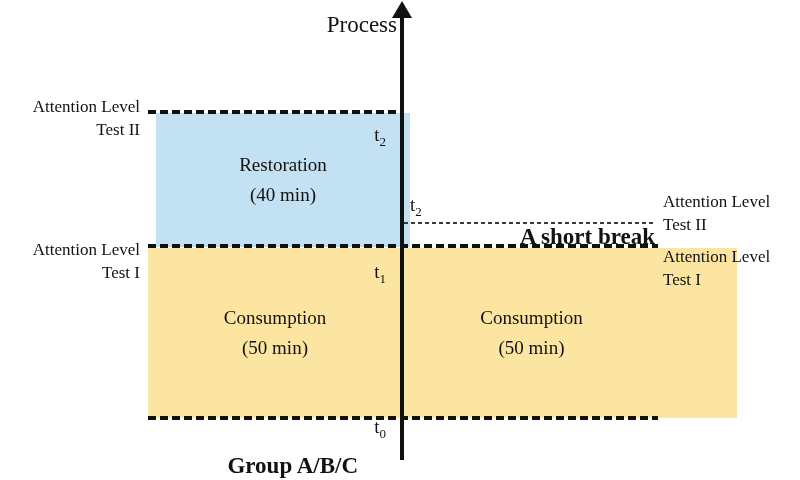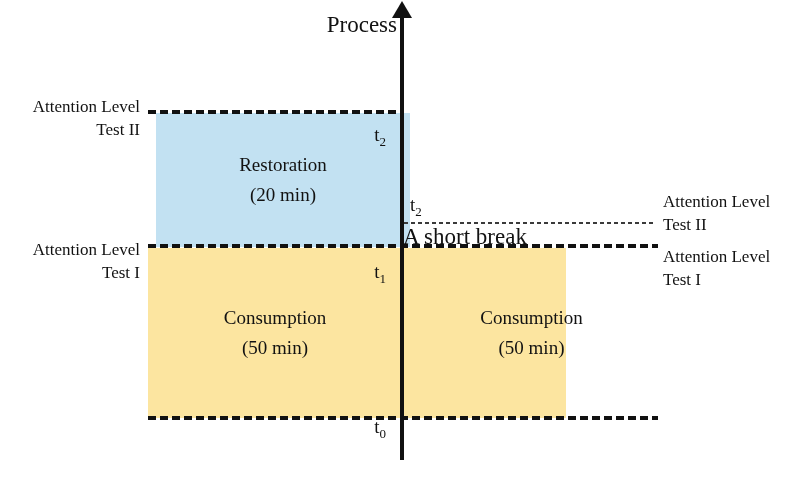--- a/index.html
+++ b/index.html
@@ -3,21 +3,21 @@
 <meta charset="utf-8">
 <style>
   html,body{margin:0;padding:0;background:#ffffff;}
   body{width:800px;height:480px;overflow:hidden;
        font-family:"Liberation Serif","DejaVu Serif",serif;color:#121212;}
   .stage{position:relative;width:800px;height:480px;background:#fff;}
   .abs{position:absolute;}
   .txt{font-size:23px;line-height:22px;white-space:nowrap;}
   .two-line{font-size:17px;line-height:23px;white-space:nowrap;}
   .right-align{text-align:right;}
-  .center{text-align:left;}
+  .center{text-align:right;font-weight:bold;}
 
   
   .box-restoration{background:#c2e1f2;}
   .box-consumption{background:#fce5a0;}
   .box-lines{display:flex;flex-direction:column;align-items:center;
              justify-content:center;height:100%;gap:10px;}
   .box-lines div{font-size:19px;line-height:20px;white-space:nowrap;}
   .half{position:absolute;top:0;height:100%;}
 
   
@@ -36,25 +36,25 @@
   .tmark sub{font-size:13px;line-height:0;}
 </style>
 </head>
 <body>
 
 <div class="stage">
 
   <div class="abs box-restoration" style="left:156px;top:113px;width:254px;height:134px;">
     <div class="box-lines">
       <div>Restoration</div>
-      <div>(20 min)</div>
+      <div>(40 min)</div>
     </div>
   </div>
 
-  <div class="abs box-consumption" style="left:148px;top:248px;width:418px;height:170px;">
+  <div class="abs box-consumption" style="left:148px;top:248px;width:589px;height:170px;">
     <div class="half" style="left:0;width:254px;">
       <div class="box-lines">
         <div>Consumption</div>
         <div>(50 min)</div>
       </div>
     </div>
     <div class="half" style="left:257px;width:253px;">
       <div class="box-lines">
         <div>Consumption</div>
         <div>(50 min)</div>
@@ -89,14 +89,15 @@
     <div>Attention Level</div>
     <div>Test II</div>
   </div>
   <div class="abs two-line" style="left:663px;top:245px;">
     <div>Attention Level</div>
     <div>Test I</div>
   </div>
 
   <div class="abs txt center" style="left:403px;top:226px;width:252px;">A short break</div>
 
+  <div class="abs txt center" style="left:158px;top:455px;width:200px;">Group A/B/C</div>
 
 </div>
 
 </body></html>

